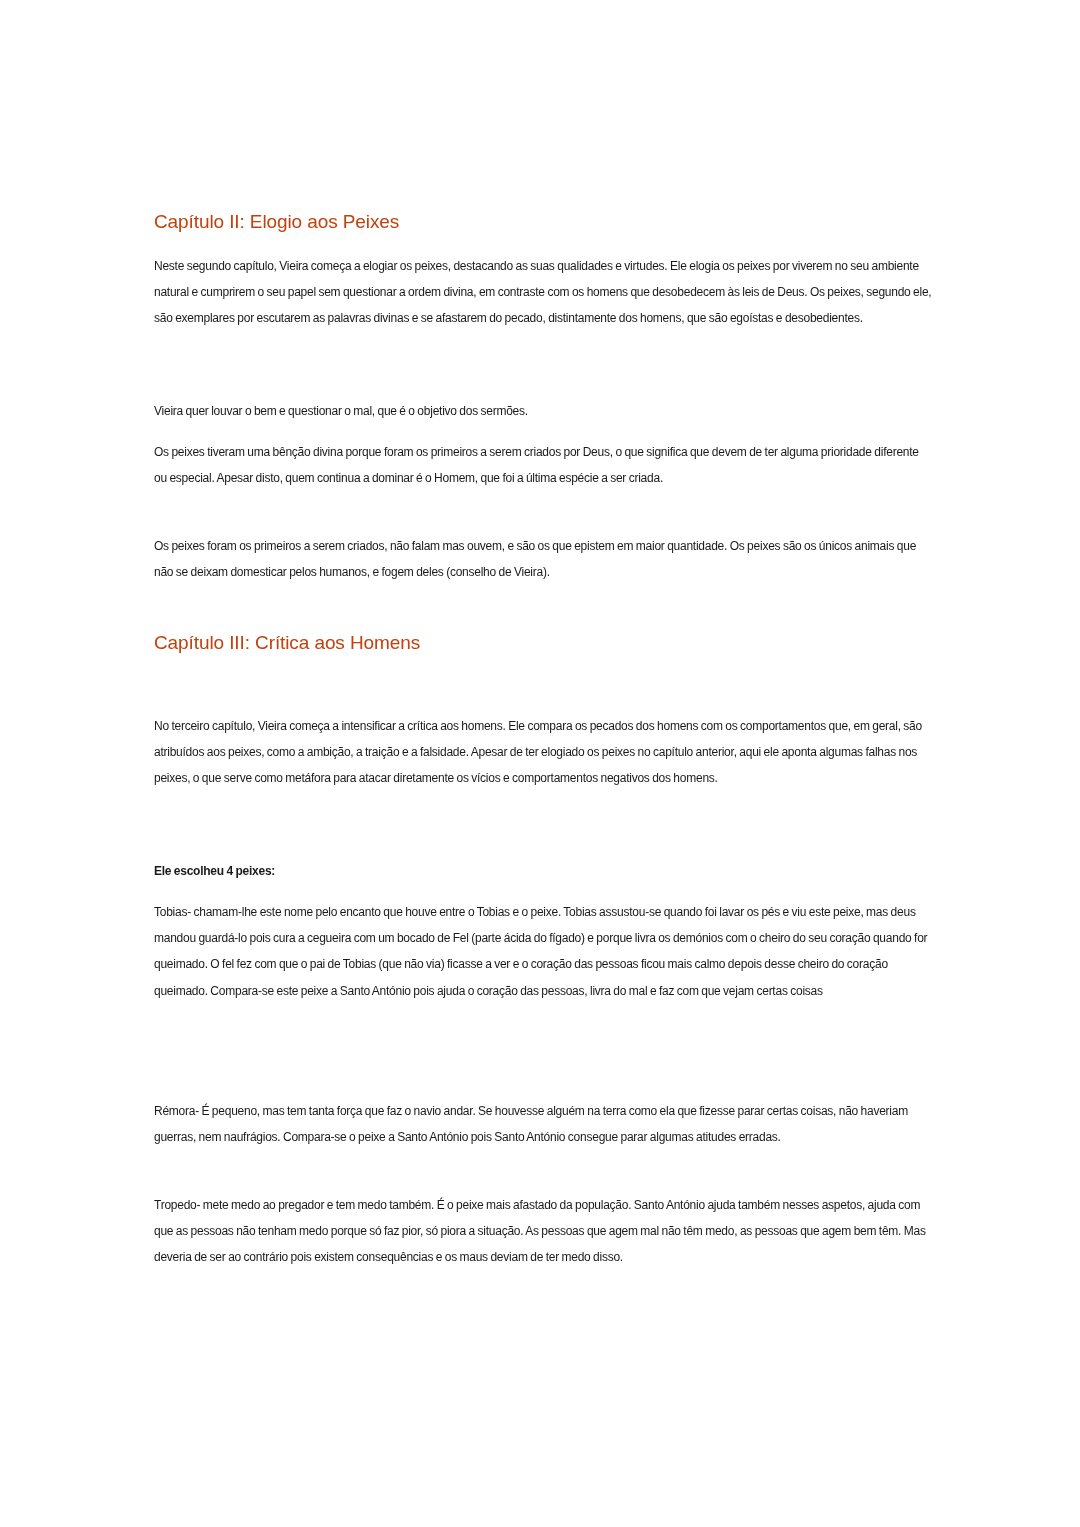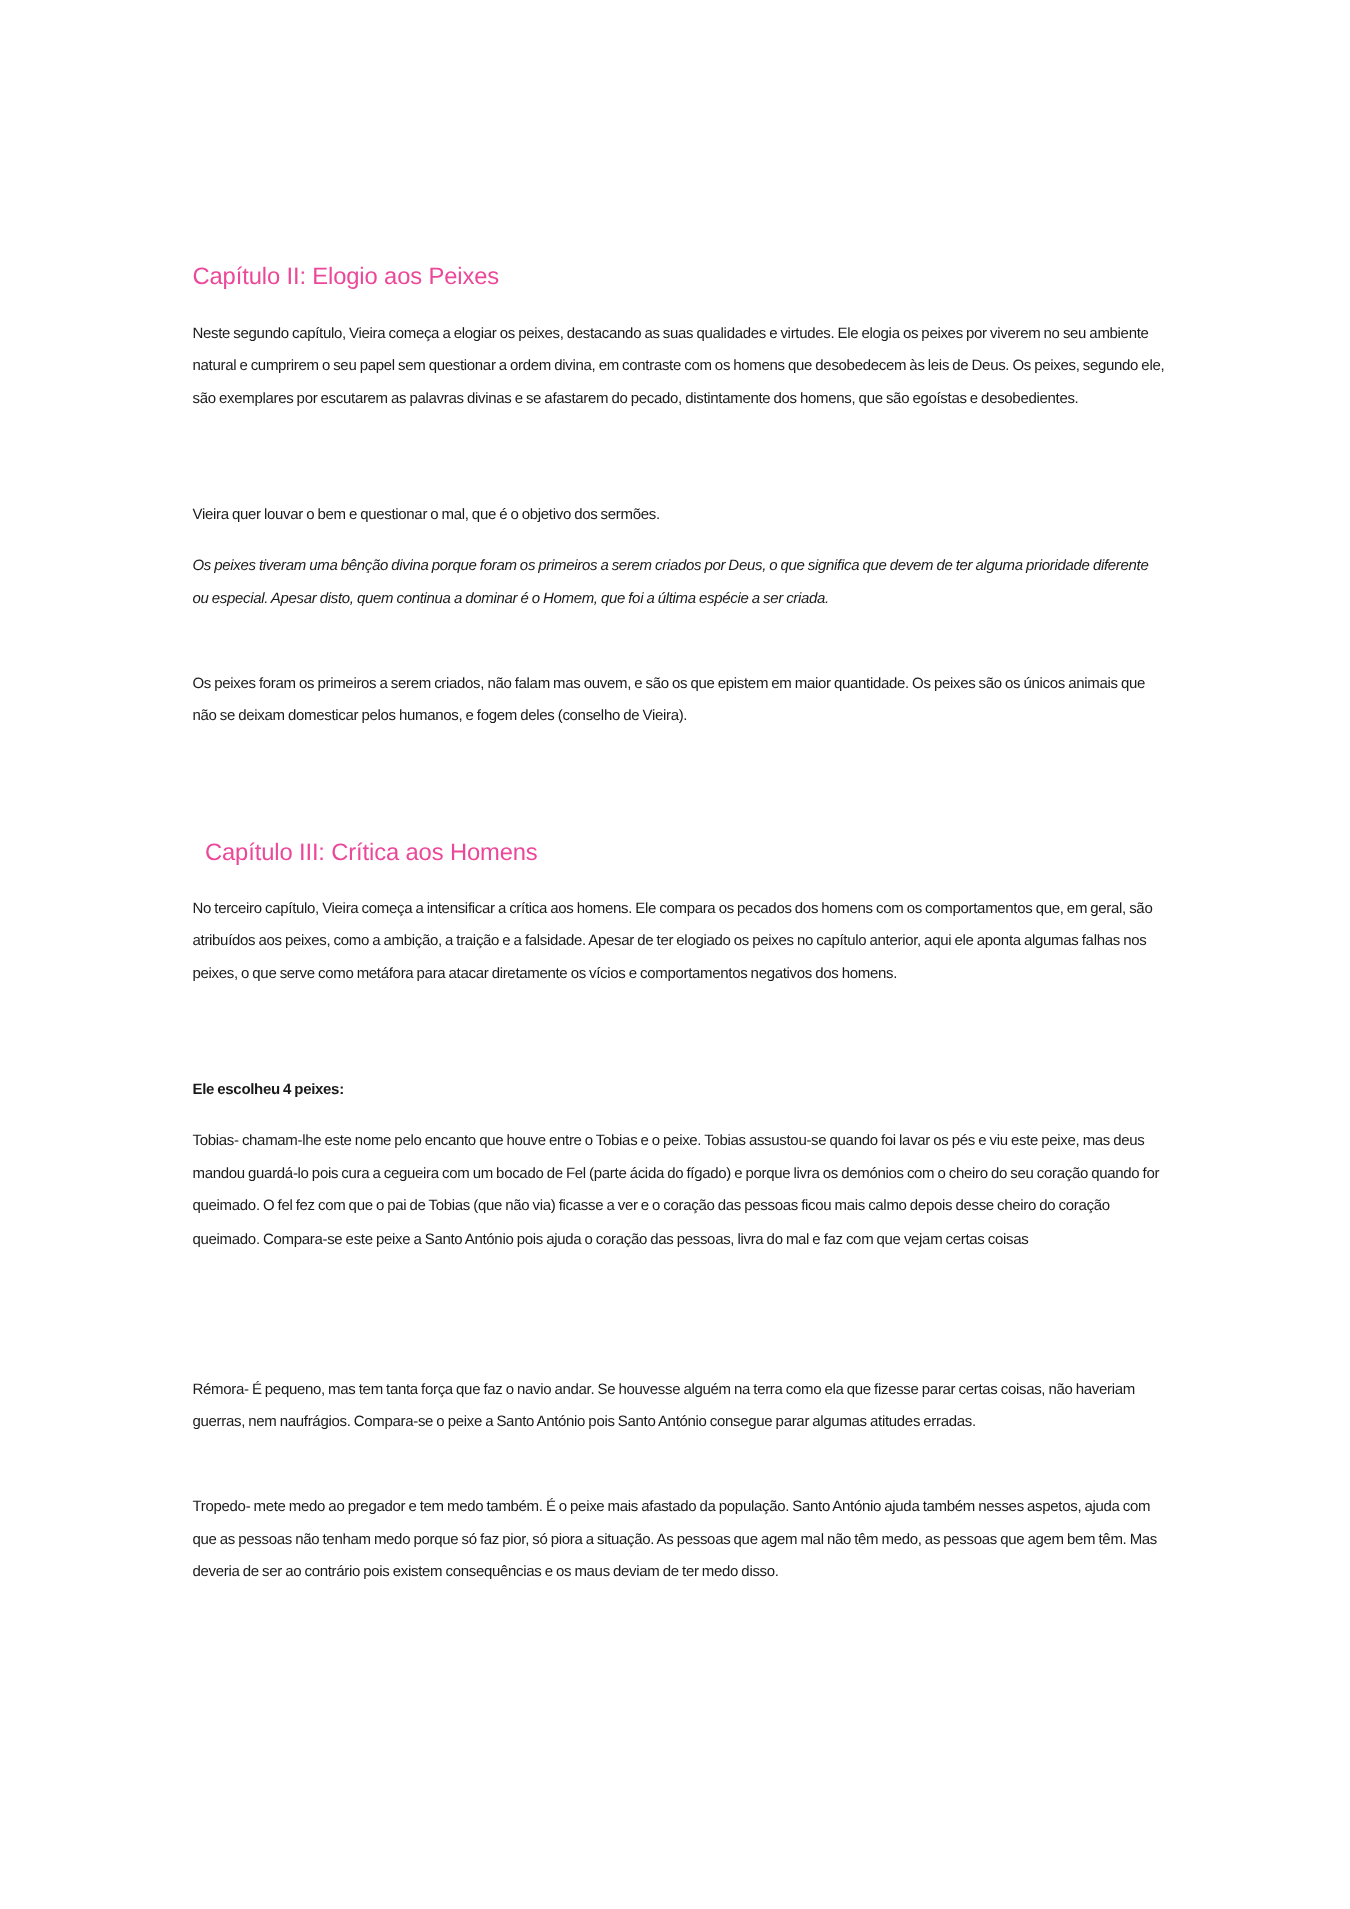--- a/index.html
+++ b/index.html
@@ -18,21 +18,21 @@
     .page {
       position: absolute;
       left: 154px;
       top: 0;
       width: 780px;
     }
     .heading {
       position: absolute;
       left: 0;
       font-size: 19px;
-      color: #ec4899;
+      color: #c2410c;
       font-weight: normal;
       margin: 0;
       white-space: nowrap;
       letter-spacing: -0.1px;
     }
     .para {
       position: absolute;
       left: 0;
       width: 780px;
       font-size: 12px;
@@ -49,24 +49,24 @@
   </style>
 </head>
 <body>
 
 <div class="page">
 
   <h2 class="heading" style="top:211px;">Capítulo II: Elogio aos Peixes</h2>
 
   <p class="para" style="top:253px;">Neste segundo capítulo, Vieira começa a elogiar os peixes, destacando as suas qualidades e virtudes. Ele elogia os peixes por viverem no seu ambiente natural e cumprirem o seu papel sem questionar a ordem divina, em contraste com os homens que desobedecem às leis de Deus. Os peixes, segundo ele, são exemplares por escutarem as palavras divinas e se afastarem do pecado, distintamente dos homens, que são egoístas e desobedientes.</p>
   <p class="para" style="top:398px;">Vieira quer louvar o bem e questionar o mal, que é o objetivo dos sermões.</p>
-  <p class="para" style="top:439px;font-style:italic;">Os peixes tiveram uma bênção divina porque foram os primeiros a serem criados por Deus, o que significa que devem de ter alguma prioridade diferente ou especial. Apesar disto, quem continua a dominar é o Homem, que foi a última espécie a ser criada.</p>
+  <p class="para" style="top:439px;">Os peixes tiveram uma bênção divina porque foram os primeiros a serem criados por Deus, o que significa que devem de ter alguma prioridade diferente ou especial. Apesar disto, quem continua a dominar é o Homem, que foi a última espécie a ser criada.</p>
   <p class="para" style="top:533px;">Os peixes foram os primeiros a serem criados, não falam mas ouvem, e são os que epistem em maior quantidade.  Os peixes são os únicos animais que não se deixam domesticar pelos humanos, e fogem deles (conselho de Vieira).</p>
 
-  <h2 class="heading" style="top:672px;margin-left:10px;">Capítulo III: Crítica aos Homens</h2>
+  <h2 class="heading" style="top:632px;">Capítulo III: Crítica aos Homens</h2>
 
   <p class="para" style="top:713px;">No terceiro capítulo, Vieira começa a intensificar a crítica aos homens. Ele compara os pecados dos homens com os comportamentos que, em geral, são atribuídos aos peixes, como a ambição, a traição e a falsidade. Apesar de ter elogiado os peixes no capítulo anterior, aqui ele aponta algumas falhas nos peixes, o que serve como metáfora para atacar diretamente os vícios e comportamentos negativos dos homens.</p>
 
   <p class="para bold" style="top:858px;">Ele escolheu 4 peixes:</p>
 
   <p class="para" style="top:899px;"><span class="term">Tobias-</span><span> chamam-lhe este nome pelo encanto que houve entre o Tobias e o peixe. Tobias assustou-se quando foi lavar os pés e viu este peixe, mas deus mandou guardá-lo pois cura a cegueira com um bocado de Fel (parte ácida do fígado) e porque livra os demónios com o cheiro do seu coração quando for queimado. O fel fez com que o pai de Tobias (que não via) ficasse a ver e o coração das pessoas ficou mais calmo depois desse cheiro do coração queimado. Compara-se este peixe a Santo António pois ajuda o coração das pessoas, livra do mal e faz com que vejam certas coisas</span></p>
 
   <p class="para" style="top:1098px;"><span class="term">Rémora-</span><span> É pequeno, mas tem tanta força que faz o navio andar. Se houvesse alguém na terra como ela que fizesse parar certas coisas, não haveriam guerras, nem naufrágios. Compara-se o peixe a Santo António pois Santo António consegue parar algumas atitudes erradas.</span></p>
 
   <p class="para" style="top:1192px;"><span class="term">Tropedo-</span><span> mete medo ao pregador e tem medo também. É o peixe mais afastado da população. Santo António ajuda também nesses aspetos, ajuda com que as pessoas não tenham medo porque só faz pior, só piora a situação. As pessoas que agem mal não têm medo, as pessoas que agem bem têm. Mas deveria de ser ao contrário pois existem consequências e os maus deviam de ter medo disso.</span></p>

